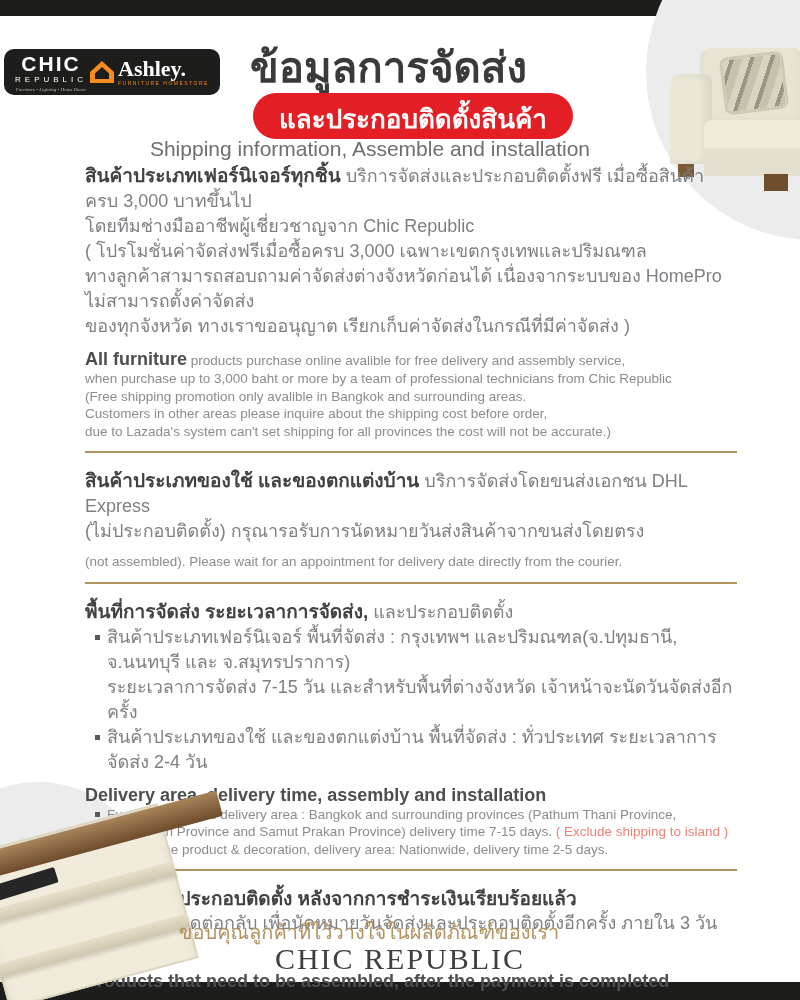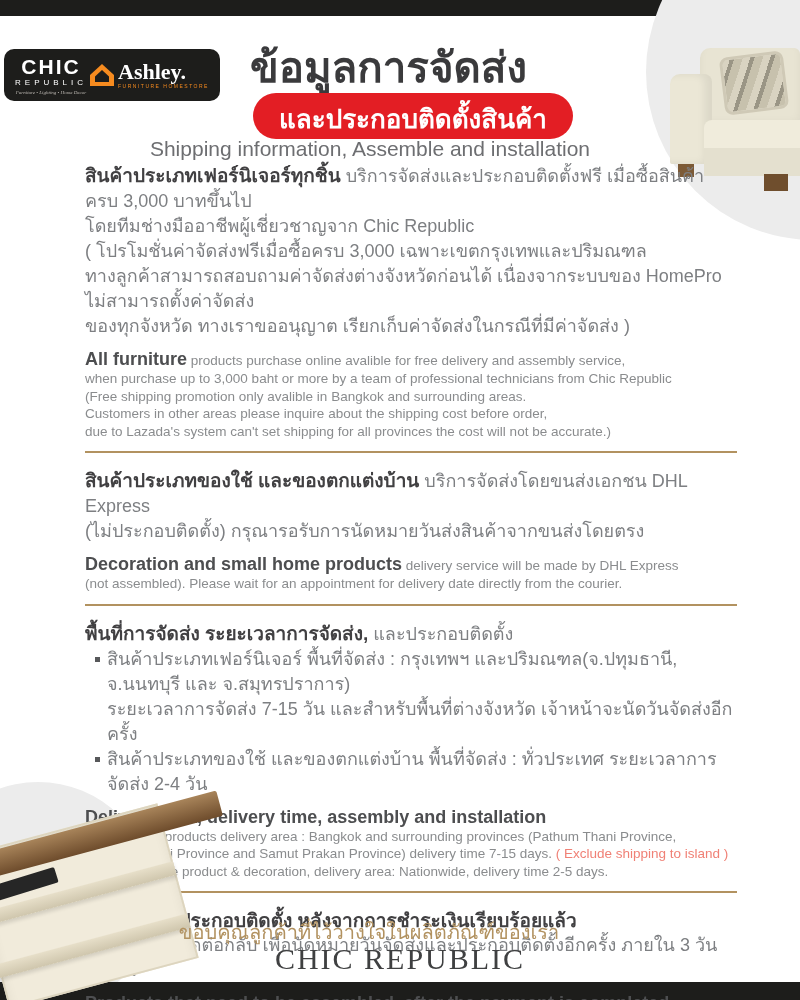--- a/index.html
+++ b/index.html
@@ -9,21 +9,21 @@
 
   
   .top-bar { position:absolute; left:0; top:0; width:800px; height:16px; background:#1d1d1b; z-index:1; }
   .bottom-bar { position:absolute; left:0; top:982px; width:800px; height:18px; background:#1d1d1b; z-index:2; }
 
   
   .circle-tr { position:absolute; left:646px; top:-96px; width:336px; height:336px; border-radius:50%; background:#ececec; z-index:2; }
   .circle-bl { position:absolute; left:-78px; top:782px; width:232px; height:232px; border-radius:50%; background:#ececec; z-index:2; }
 
   
-  .logo-block { position:absolute; left:4px; top:49px; width:216px; height:52px; background:#1d1d1b; border-radius:10px; z-index:3;
+  .logo-block { position:absolute; left:4px; top:49px; width:216px; height:46px; background:#1d1d1b; border-radius:10px; z-index:3;
                 display:flex; align-items:center; justify-content:space-evenly; padding:0 8px; }
   .chic-logo { text-align:center; color:#fff; line-height:1; }
   .chic-name { font-size:21px; font-weight:bold; letter-spacing:2px; }
   .chic-sub { font-size:8px; letter-spacing:4px; margin-top:2px; }
   .chic-tagline { font-size:5px; color:#bdb9b3; margin-top:3px; font-family:"Liberation Serif",serif; font-style:italic; }
   .ashley-logo { display:flex; align-items:center; gap:4px; }
   .ashley-house { width:24px; height:22px; }
   .ashley-text { line-height:1; }
   .ashley-name { color:#fff; font-family:"Liberation Serif",serif; font-weight:bold; font-size:22px; }
   .ashley-sub { color:#f68b1f; font-size:5px; letter-spacing:1.5px; margin-top:1px; }
@@ -138,21 +138,20 @@
     </div>
 
     <hr class="sep">
 
     <div class="sec">
       <div class="th-para">
         <div class="th-line"><span class="th-lead">สินค้าประเภทของใช้ และของตกแต่งบ้าน</span><span> บริการจัดส่งโดยขนส่งเอกชน DHL Express</span></div>
         <div class="th-line">(ไม่ประกอบติดตั้ง) กรุณารอรับการนัดหมายวันส่งสินค้าจากขนส่งโดยตรง</div>
       </div>
       <div class="en-para">
-        <div class="en-line"><span class="en-lead">Decoration and small home products</span><span> delivery service will be made by DHL Express</span></div>
         <div class="en-line">(not assembled). Please wait for an appointment for delivery date directly from the courier.</div>
       </div>
     </div>
 
     <hr class="sep">
 
     <div class="sec">
       <div class="th-para">
         <div class="th-line"><span class="th-lead">พื้นที่การจัดส่ง ระยะเวลาการจัดส่ง,</span><span> และประกอบติดตั้ง</span></div>
         <div class="bullet">

